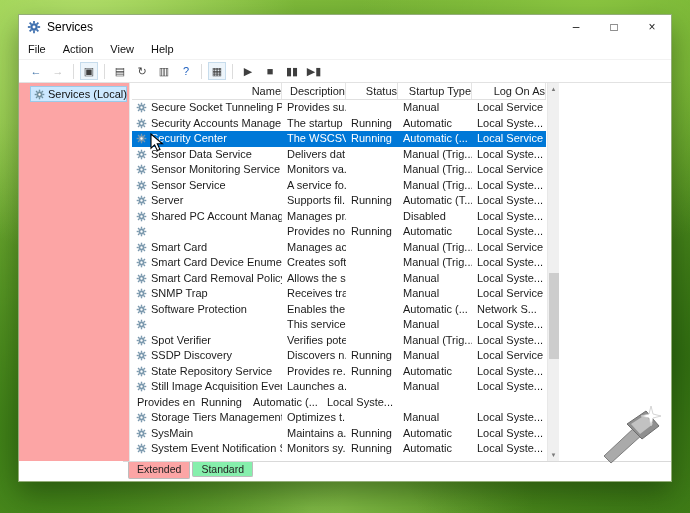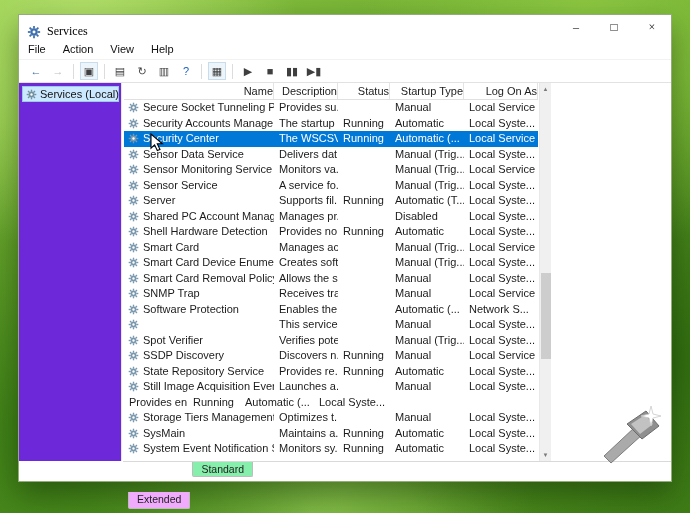--- a/index.html
+++ b/index.html
@@ -18,39 +18,39 @@
       radial-gradient(circle at 5% 85%,  #3c7d16 0, rgba(60,125,22,0) 40%),
       radial-gradient(circle at 45% 100%,#87c04b 0, rgba(135,192,75,0) 35%),
       linear-gradient(150deg,#8cc643 0%, #6ba92d 45%, #4c8a1c 100%);
   }
   .window {
     position:absolute; left:18px; top:14px; width:654px; height:468px;
     background:#fff; border:1px solid #93ad78;
     box-shadow:0 12px 28px rgba(15,40,4,.45);
   }
   
-  .titlebar { height:24px; display:flex; align-items:flex-end; background:#fff;font-family:Liberation Serif, serif; }
+  .titlebar { height:24px; display:flex; align-items:center; background:#fff; }
   .title-icon { width:14px; height:14px; margin-left:8px; flex:0 0 auto; }
   .title-text { font-size:12px; color:#000; margin-left:6px; flex:1; }
   .winbtn { width:38px; height:24px; display:flex; align-items:center; justify-content:center;
             font-size:12px; color:#222; cursor:default; }
   
   .menubar { height:20px; display:flex; align-items:center; padding-left:9px; gap:17px;
              background:#fff; }
   .menu-item { font-size:11px; color:#111; }
   
   .toolbar { height:24px; display:flex; align-items:center; padding-left:6px;
              border-top:1px solid #f2f2f2; border-bottom:1px solid #e2e2e2; background:#fff; }
   .tb-btn { min-width:18px; height:18px; display:inline-flex; align-items:center; justify-content:center;
             font-size:11px; color:#3f3f3f; margin:0 2px; line-height:1; }
   .tb-btn.boxed { border:1px solid #c7dcec; background:#edf5fb; }
   .tb-btn.disabled { color:#bdbdbd; }
   .tb-sep { width:1px; height:15px; background:#dcdcdc; margin:0 4px; display:inline-block; }
   
-  .content { position:absolute; top:68px; bottom:20px; left:0; right:0; display:flex; background:#6d28d9; }
+  .content { position:absolute; top:68px; bottom:20px; left:0; right:0; display:flex; background:#fca5a5;padding-left:8px; }
   .left-pane { width:103px; border-right:1px solid #e6e6e6; padding:3px 2px 2px 3px; }
   .tree-item { display:flex; align-items:center; gap:3px; background:#cce8ff;
                border:1px solid #9bc9e8; padding:1px 3px; font-size:11px; color:#111;
                white-space:nowrap; }
   .tree-item svg { flex:0 0 auto; }
   .right-pane { flex:1; position:relative; background:#fff; }
   .listview { position:absolute; left:2px; top:0; width:414px; bottom:0; overflow:hidden; }
   .lv-header { display:flex; height:17px; border-bottom:1px solid #e0e0e0; }
   .hcell { font-size:11px; color:#1c1c1c; line-height:16px; padding-left:5px;
            border-right:1px solid #e4e4e4; white-space:nowrap; overflow:hidden;text-align:right; }
@@ -70,21 +70,21 @@
   .varrow { position:absolute; left:0; width:11px; height:12px; color:#7a7a7a;
             font-size:6px; text-align:center; line-height:12px; }
   .varrow.up { top:0; }
   .varrow.down { bottom:0; }
   .vthumb { position:absolute; left:1px; width:10px; top:190px; height:86px; background:#cdcdcd; }
   
   .tabsbar { position:absolute; left:104px; right:0; bottom:0; height:20px;
              border-top:1px solid #d9d9d9; display:flex; padding-left:5px; background:#fff; }
   .tab { font-size:10.5px; padding:1px 8px 0; border:1px solid #bdbdbd; border-top:none;
          background:#86efac; margin-right:2px; height:15px; border-radius:0 0 2px 2px; color:#222; }
-  .tab.active { background:#f0abfc; height:17px;margin-top:30px; }
+  .tab.active { background:#fca5a5; height:17px; }
   
   .cursor { position:absolute; left:150px; top:133px; z-index:30; }
   .hammer { position:absolute; left:598px; top:406px; z-index:25; }
 </style>
 </head>
 <body>
 
 <div class="bg"></div>
 
 <div class="window">
@@ -380,21 +380,20 @@
                       <line x1="12" y1="8" x2="15" y2="8"></line>
                       <line x1="3" y1="3" x2="5" y2="5"></line>
                       <line x1="11" y1="11" x2="13" y2="13"></line>
                       <line x1="3" y1="13" x2="5" y2="11"></line>
                       <line x1="11" y1="5" x2="13" y2="3"></line>
                     </g>
                     <circle cx="8" cy="8" r="4.2" fill="#7a98ad"></circle>
                     <circle cx="8" cy="8" r="1.7" fill="#fff"></circle>
                   </svg>
                 </span>
-                <span class="nm">Shell Hardware Detection</span>
               </span>
               <span class="cell c-desc">Provides no...</span>
               <span class="cell c-status">Running</span>
               <span class="cell c-startup">Automatic</span>
               <span class="cell c-logon">Local Syste...</span>
             </div>
             <div class="lv-row">
               <span class="cell c-name">
                 <span class="gear">
                   <svg viewBox="0 0 16 16" width="11" height="11">

